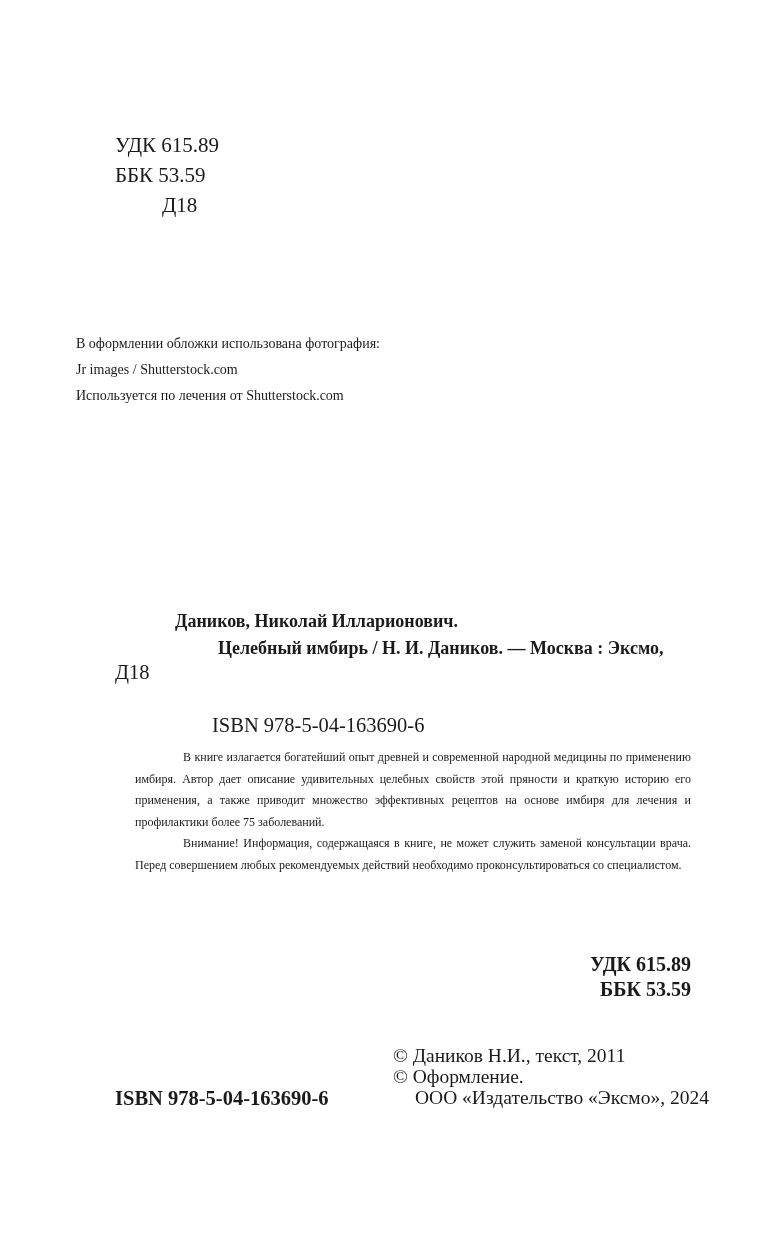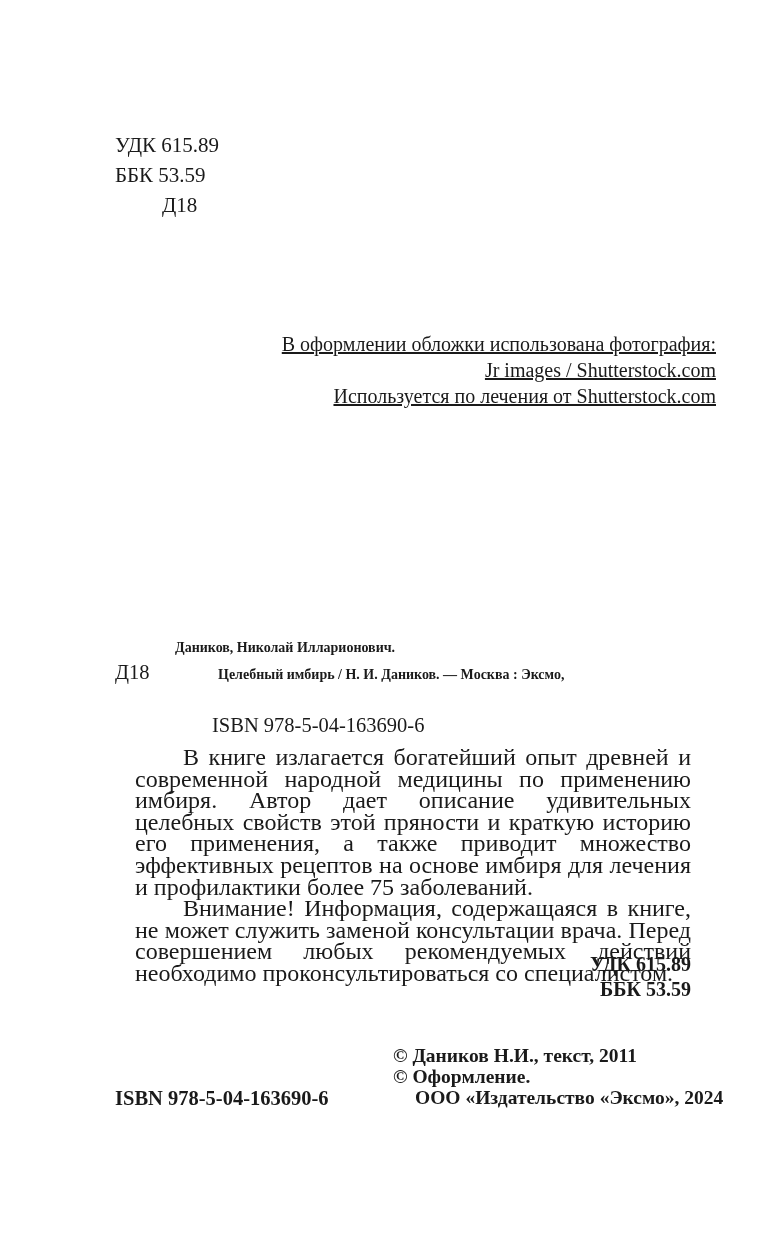--- a/index.html
+++ b/index.html
@@ -25,55 +25,54 @@
     line-height: 30px;
     white-space: nowrap;
   }
   .top-block .code-line { padding-left: 47px; }
 
   
   .photo-credit {
     left: 76px;
     top: 331px;
     width: 640px;
-    text-align: right;
-    font-size: 20px;
+    text-align: left;
+    font-size: 14px;
     line-height: 26px;
-    text-decoration: underline;
   }
 
   
   .catalog-code {
     left: 115px;
     top: 661px;
     font-size: 20.5px;
     white-space: nowrap;
   }
   .catalog-entry {
     left: 175px;
-    top: 634px;
+    top: 608px;
     width: 516px;
-    font-size: 14px;
+    font-size: 18px;
     line-height: 27px;
   }
   .catalog-entry .author { font-weight: bold; }
   .catalog-entry .title-line { padding-left: 43px; font-weight: bold; }
   .isbn-top {
     left: 212px;
     top: 714px;
     font-size: 20.5px;
     white-space: nowrap;
   }
 
   
   .annotation {
     left: 135px;
     top: 747px;
     width: 556px;
-    font-size: 24px;
+    font-size: 12px;
     line-height: 21.6px;
   }
   .annotation p {
     margin: 0;
     text-align: justify;
     text-indent: 48px;
   }
 
   
   .classification {
@@ -92,21 +91,21 @@
     top: 1087px;
     font-size: 20.5px;
     font-weight: bold;
     white-space: nowrap;
   }
   .copyright-block {
     left: 393px;
     top: 1046px;
     font-size: 19.5px;
     line-height: 20.8px;
-    font-weight: bold;
+    font-weight: normal;
     white-space: nowrap;
   }
   .copyright-block .publisher-line { padding-left: 22px; }
 </style>
 </head>
 <body style="background: rgb(255, 255, 255); color: rgb(26, 26, 26);">
 
 <div class="abs top-block">
   <div>УДК 615.89</div>
   <div>ББК 53.59</div>

